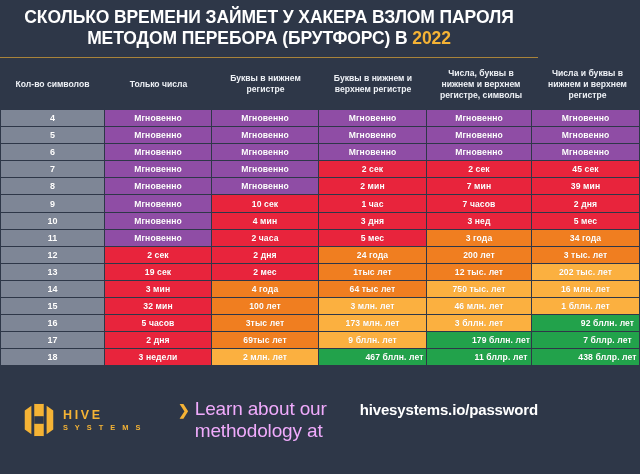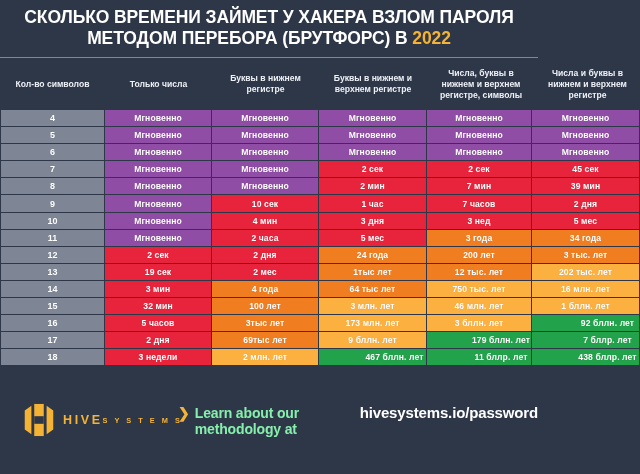--- a/index.html
+++ b/index.html
@@ -98,21 +98,21 @@
     flex: 1;
     display: flex;
     align-items: center;
     padding-left: 22px;
     gap: 0;
     position: relative;
   }
   .logo { display: flex; align-items: center; gap: 7px; }
   .logo-mark { width: 34px; height: 38px; }
   .logo-text {
-    display: flex; flex-direction: row;
+    display: flex; flex-direction: column;
     justify-content: center;
     line-height: 1;
   }
   .logo-hive {
     color: #f5b335; font-weight: bold;
     font-size: 12.5px; letter-spacing: 2.6px;
   }
   .logo-systems {
     color: #f5b335; font-weight: bold;
     font-size: 7.4px; letter-spacing: 2.5px;
@@ -121,21 +121,21 @@
   .cta {
     position: absolute;
     left: 178px;
     display: flex; align-items: baseline; gap: 5px;
   }
   .chev {
     color: #f5b335; font-size: 14px; font-weight: bold;
     position: relative; top: 0px;
   }
   .cta-text {
-    color: #86efac; font-size: 14px; font-weight: bold;
+    color: #f0abfc; font-size: 19px; font-weight: normal;
     letter-spacing: -0.15px;
   }
   .cta-url {
     color: #ffffff; font-size: 15px; font-weight: bold;
     letter-spacing: -0.15px;
   }
 </style>
 </head>
 <body>
 

